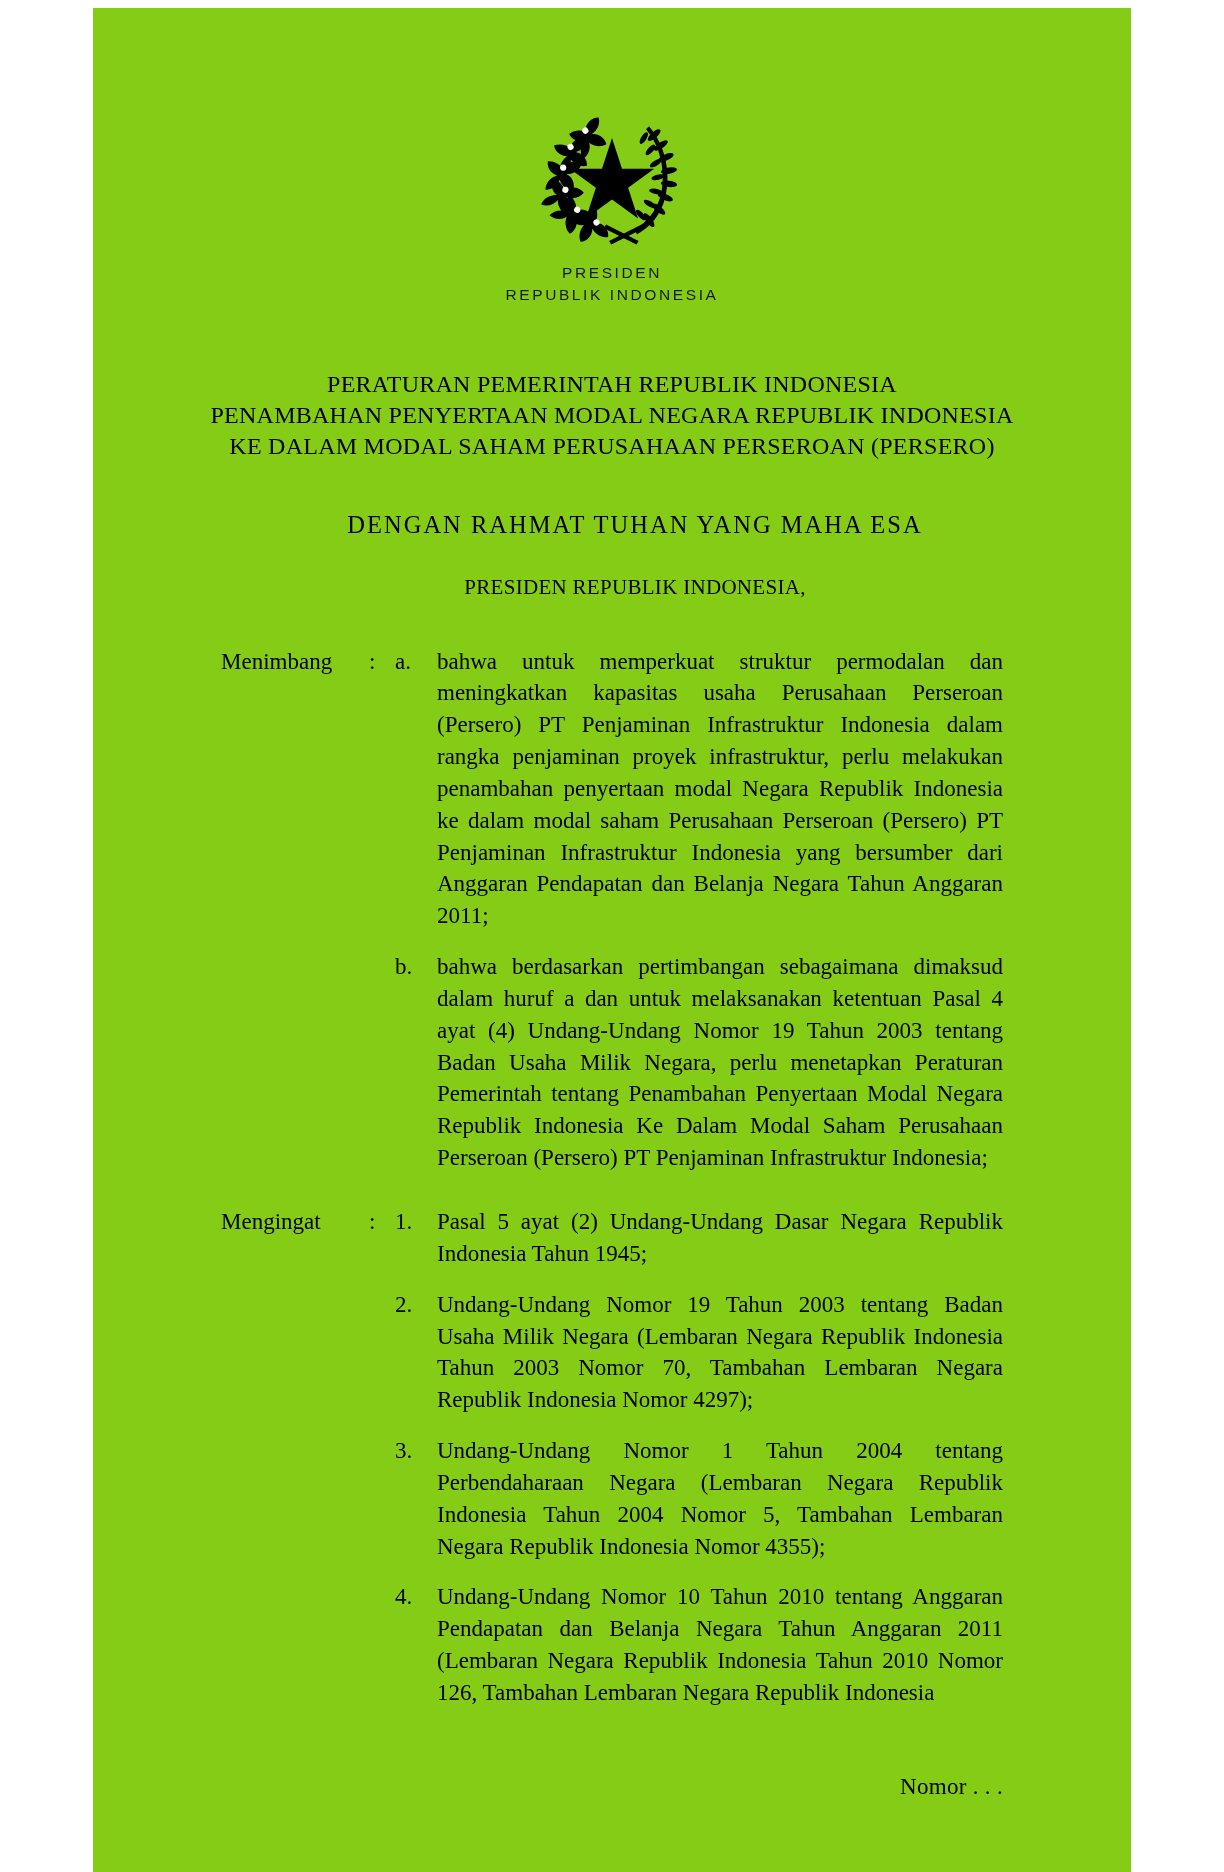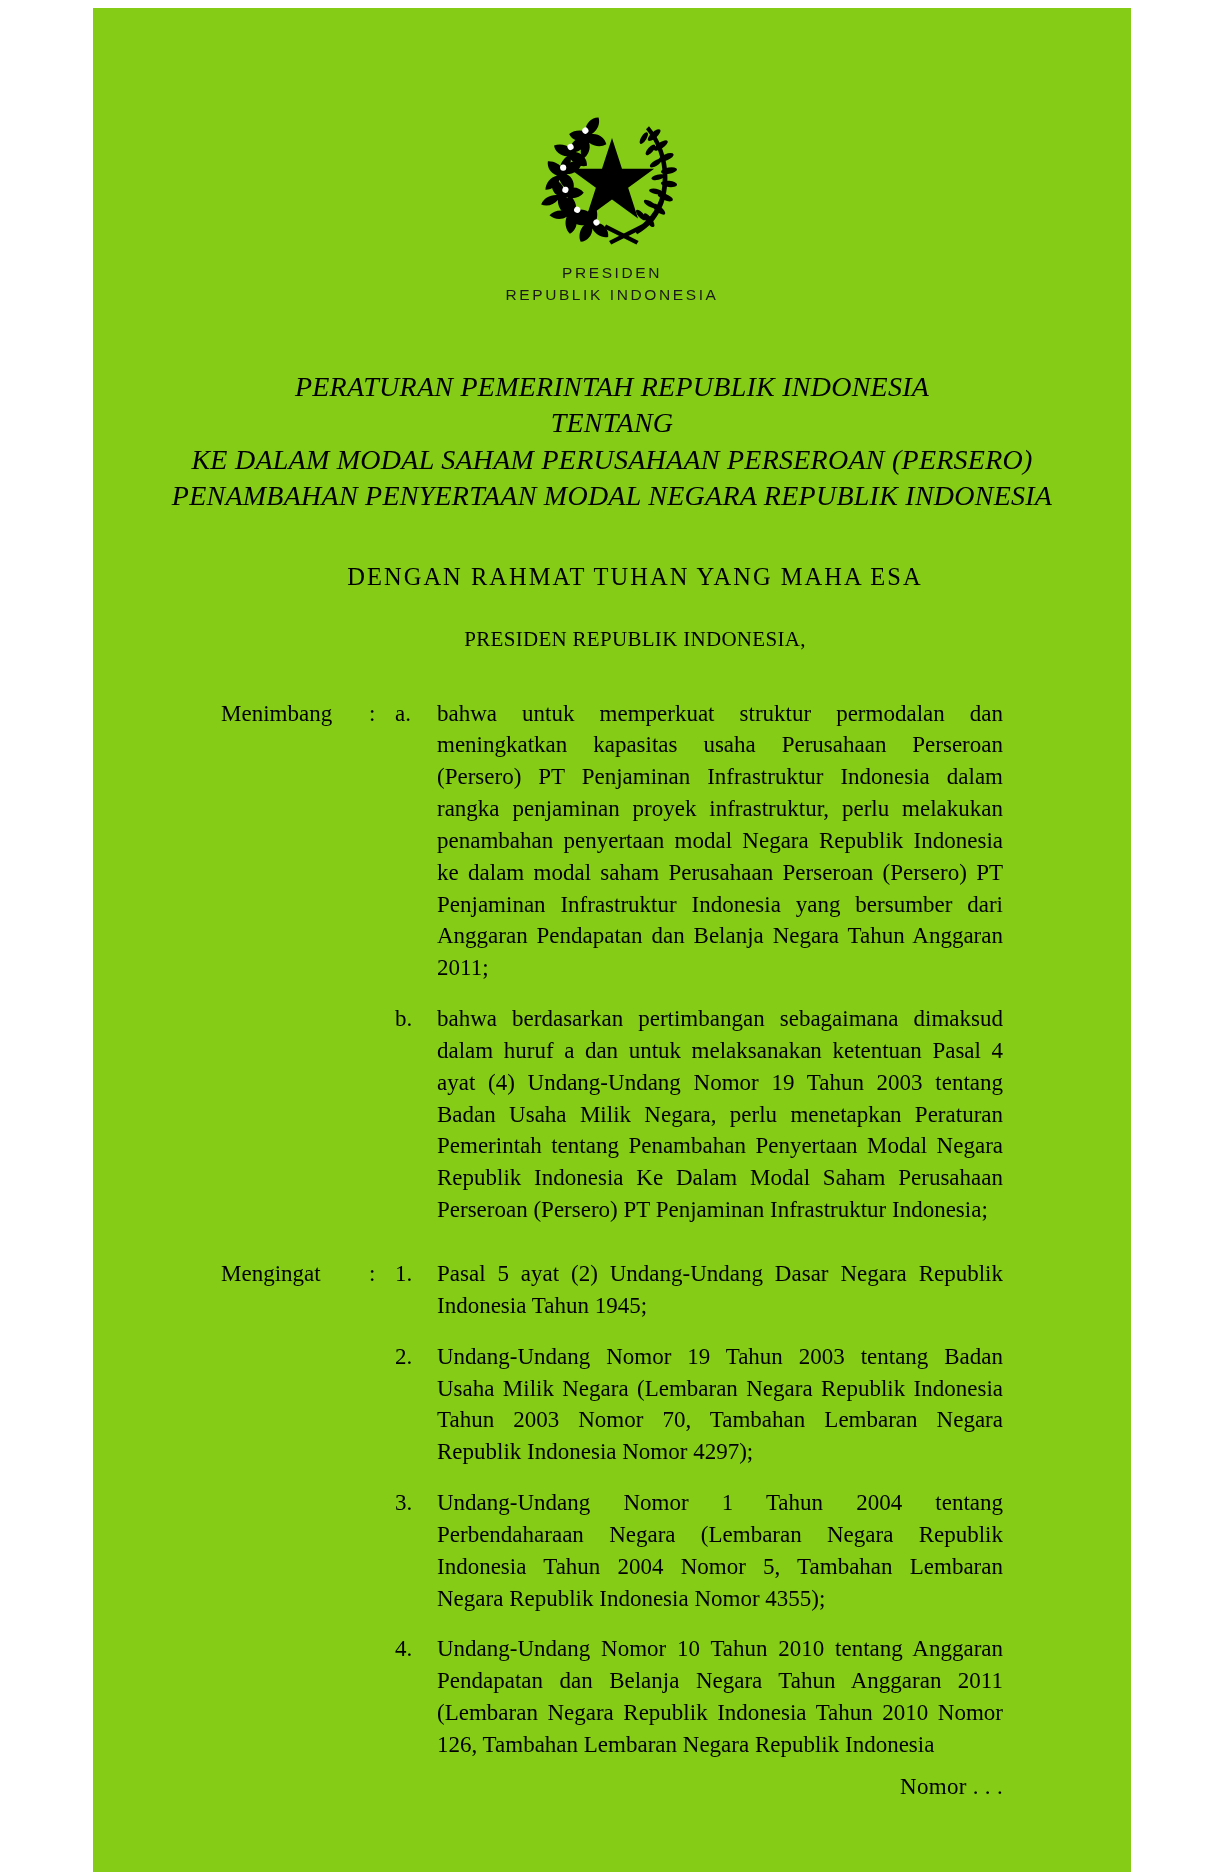--- a/index.html
+++ b/index.html
@@ -45,24 +45,23 @@
   }
 
   
   .title-block {
     margin-top: 62px;
     text-align: center;
     line-height: 1.30;
   }
   .title-line {
     display: block;
-    font-size: 28px;
+    font-size: 24px;
     letter-spacing: 0.25px;
     white-space: nowrap;
-    font-style: italic;
   }
 
   .preamble {
     margin-top: 48px;
     text-align: center;
     padding-left: 46px;
   }
   .preamble-line-1 {
     display: block;
     font-size: 24.5px;
@@ -188,23 +187,22 @@
     </svg>
 
     <div class="letterhead-lines">
       <span class="letterhead-line">PRESIDEN</span>
       <span class="letterhead-line">REPUBLIK INDONESIA</span>
     </div>
   </div>
 
   <div class="title-block">
     <span class="title-line">PERATURAN PEMERINTAH REPUBLIK INDONESIA</span>
-    <span class="title-line">TENTANG</span>
+    <span class="title-line">PENAMBAHAN PENYERTAAN MODAL NEGARA REPUBLIK INDONESIA</span>
     <span class="title-line">KE DALAM MODAL SAHAM PERUSAHAAN PERSEROAN (PERSERO)</span>
-    <span class="title-line">PENAMBAHAN PENYERTAAN MODAL NEGARA REPUBLIK INDONESIA</span>
   </div>
 
   <div class="preamble">
     <span class="preamble-line-1">DENGAN RAHMAT TUHAN YANG MAHA ESA</span>
     <span class="preamble-line-2">PRESIDEN REPUBLIK INDONESIA,</span>
   </div>
 
   <div class="body-area">
 
     <div class="clause-group">

